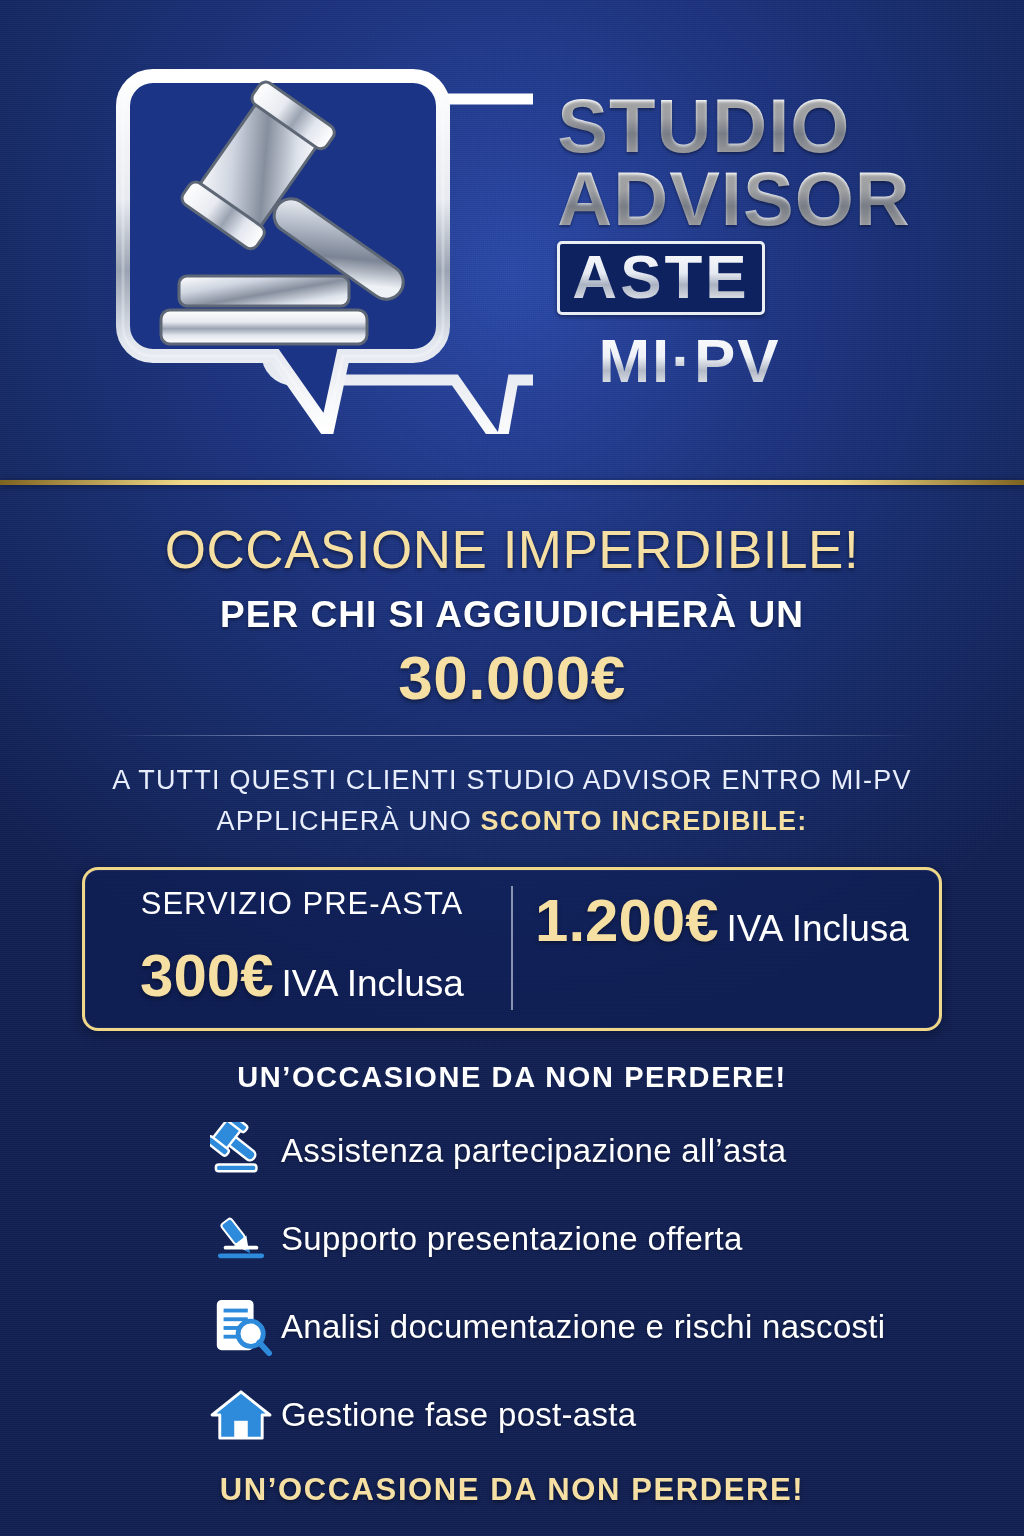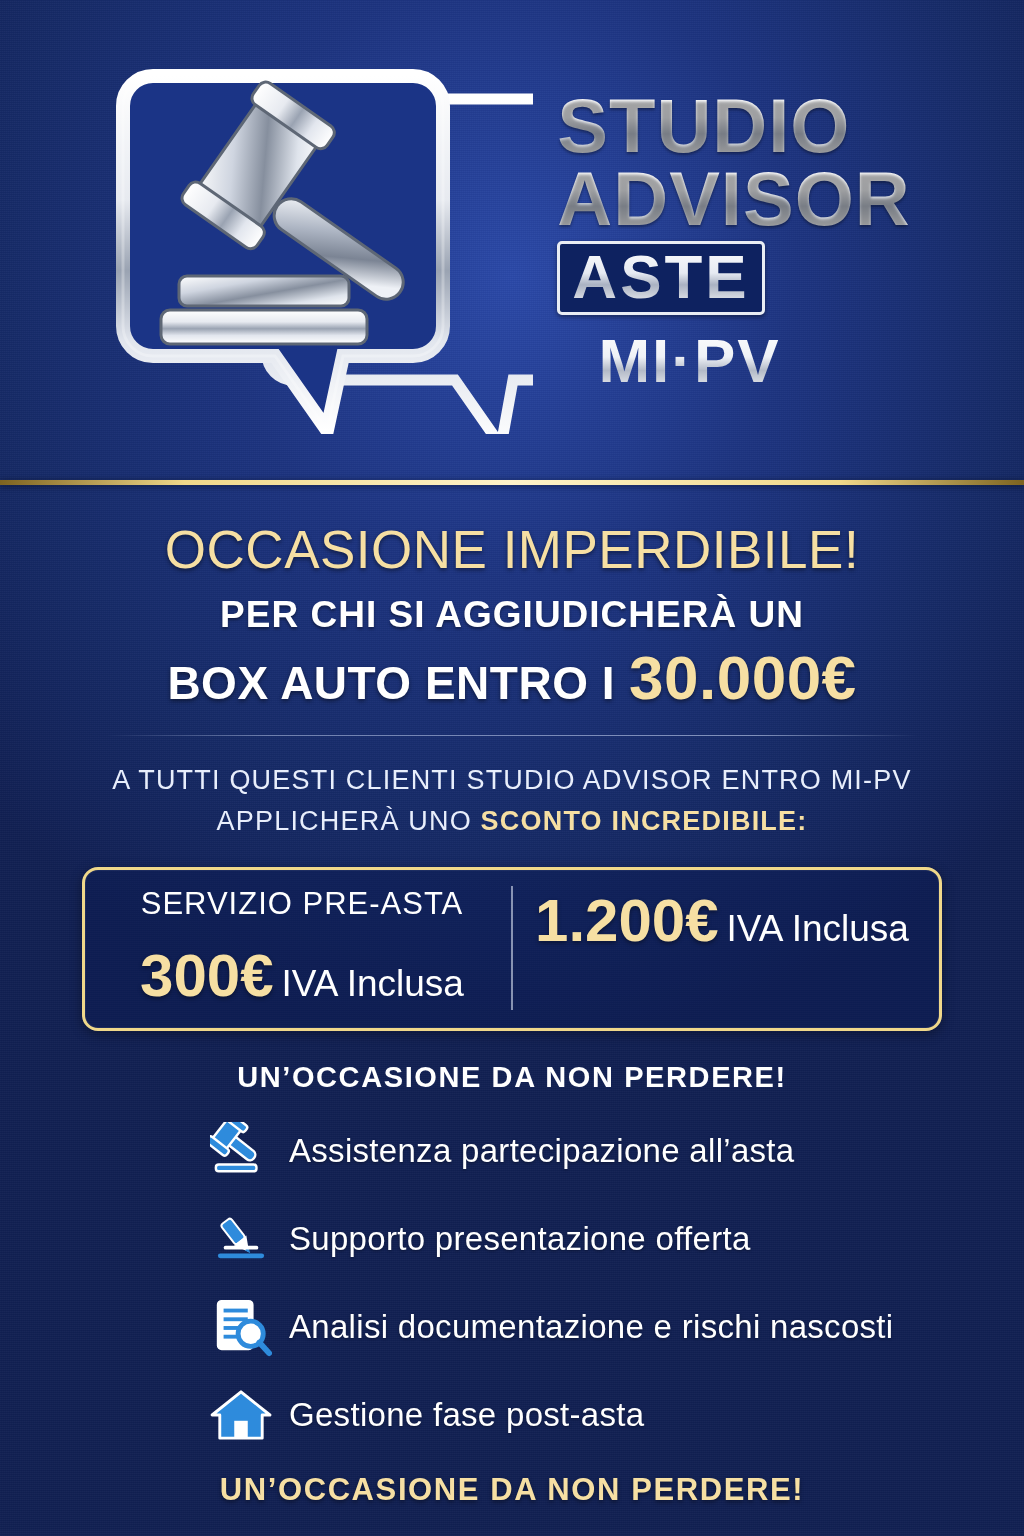--- a/index.html
+++ b/index.html
@@ -206,21 +206,21 @@
 
   
   .features {
     margin: 26px auto 0 auto;
     width: 780px;
     text-align: left;
   }
   .feature {
     display: flex;
     align-items: center;
-    gap: 15px;
+    gap: 7px;
     margin-bottom: 26px;
     padding-left: 86px;
   }
   .feature .ficon {
     width: 66px;
     height: 62px;
     flex: 0 0 auto;
     display: flex;
     align-items: center;
     justify-content: center;
@@ -310,21 +310,20 @@
       </div>
     </div>
 
     <div class="gold-rule"></div>
 
     <div class="body-wrap">
 
       <div class="headline">OCCASIONE IMPERDIBILE!</div>
       <div class="sub1">PER CHI SI AGGIUDICHERÀ UN</div>
       <div class="sub2">
-        <span>BOX AUTO ENTRO I</span>
         <span class="amount">30.000€</span>
       </div>
 
       <div class="thin-rule"></div>
 
       <div class="para">
         <div>A TUTTI QUESTI CLIENTI STUDIO ADVISOR ENTRO MI-PV</div>
         <div>
           <span>APPLICHERÀ UNO</span>
           <span class="hl">SCONTO INCREDIBILE:</span>

